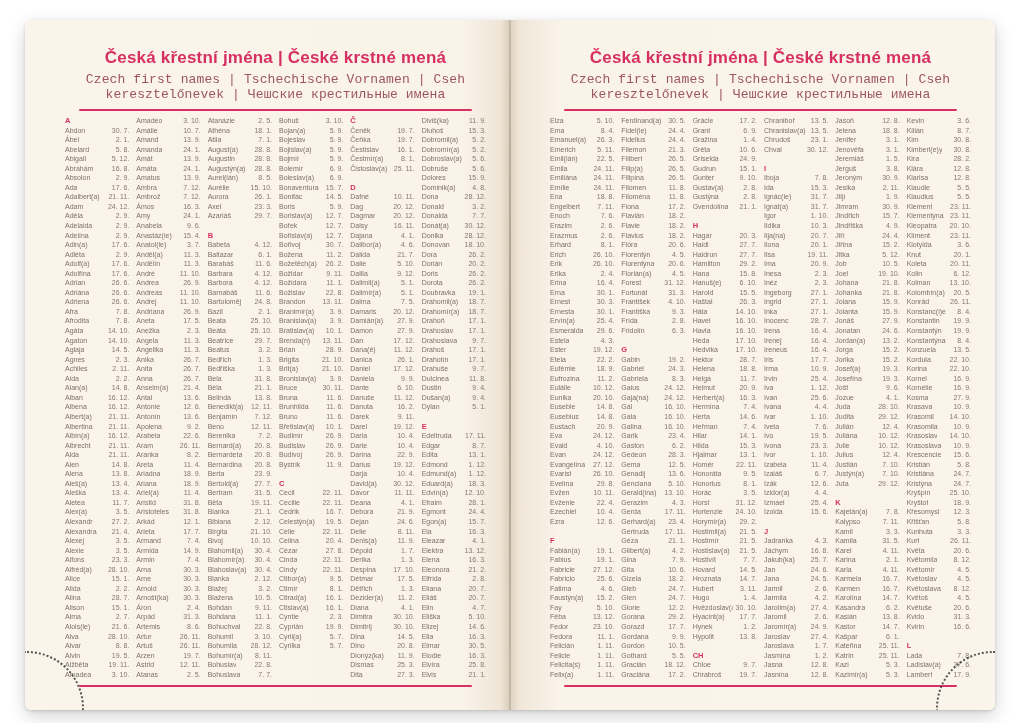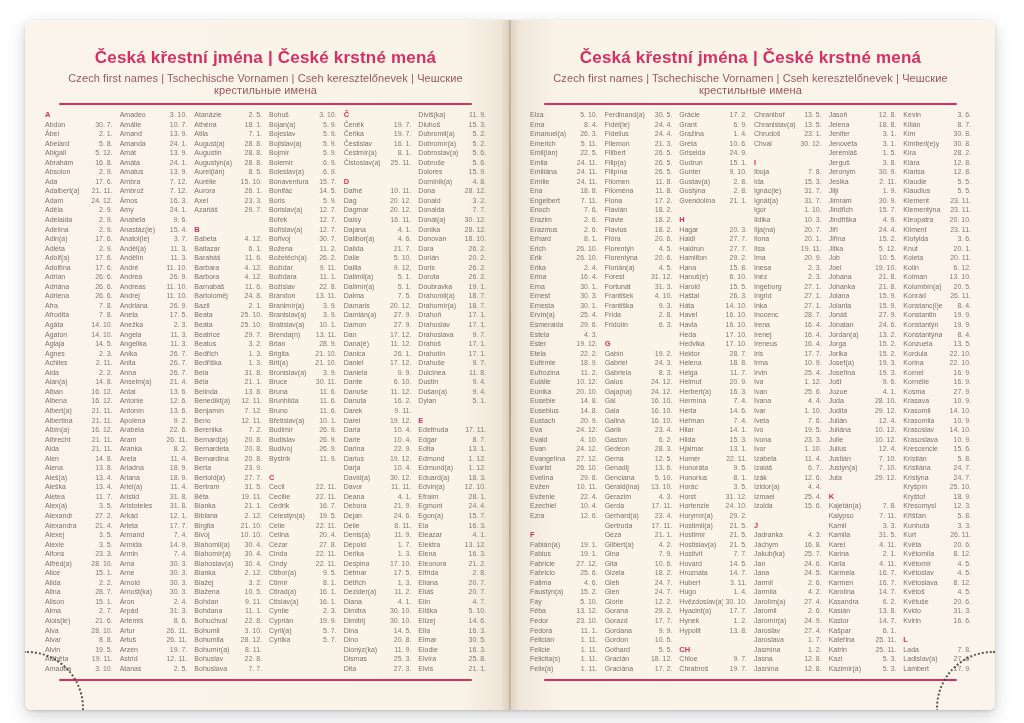--- a/index.html
+++ b/index.html
@@ -8,41 +8,41 @@
     background:#ffffff;
     font-family:"Liberation Sans","DejaVu Sans",sans-serif;
   }
   .spread{
     position:absolute;left:25px;top:20px;width:970px;height:690px;
     display:flex;border-radius:6px;
     box-shadow:0 6px 18px rgba(0,0,0,0.18), 0 1px 3px rgba(0,0,0,0.15);
   }
   .page{
     width:485px;height:690px;box-sizing:border-box;
-    padding:24px 24px 0 20px;position:relative;
+    padding:24px 24px 0 40px;position:relative;
   }
   .page.left{
     border-radius:6px 0 0 6px;
     background:linear-gradient(to right,#fbf4ea 0%,#faf3e8 90%,#efe6d8 98%,#d9ccba 100%);
   }
   .page.right{
     border-radius:0 6px 6px 0;
     background:linear-gradient(to left,#fbf4ea 0%,#faf3e8 90%,#f0e7d9 98%,#ded2c1 100%);
   }
   .gutter-line{
     position:absolute;left:484px;top:0;width:2px;height:690px;
     background:linear-gradient(to bottom,#b9ac99,#8d806d 50%,#b9ac99);
     opacity:.65;
   }
   .page-title{
     text-align:center;font-size:17px;font-weight:bold;letter-spacing:.2px;
     color:#d62f63;margin-top:4px;
   }
   .page-subtitle{
-    text-align:center;font-size:11px;color:#9c5660;margin-top:4px;letter-spacing:.1px;
+    text-align:center;font-size:13px;color:#9c5660;margin-top:4px;letter-spacing:.1px;font-family:Liberation Mono, monospace;
   }
   .rule{height:2px;background:#d62f63;margin:7px 14px 0 14px;border-radius:1px;}
   .rule.bottom{margin-top:4px;}
   .columns{
     display:flex;gap:7px;margin-top:5px;height:565px;
   }
   .col{flex:1 1 0;min-width:0;}
   .row{
     display:flex;justify-content:space-between;align-items:baseline;
     height:9.55px;line-height:9.55px;font-size:7px;color:#7b7268;

